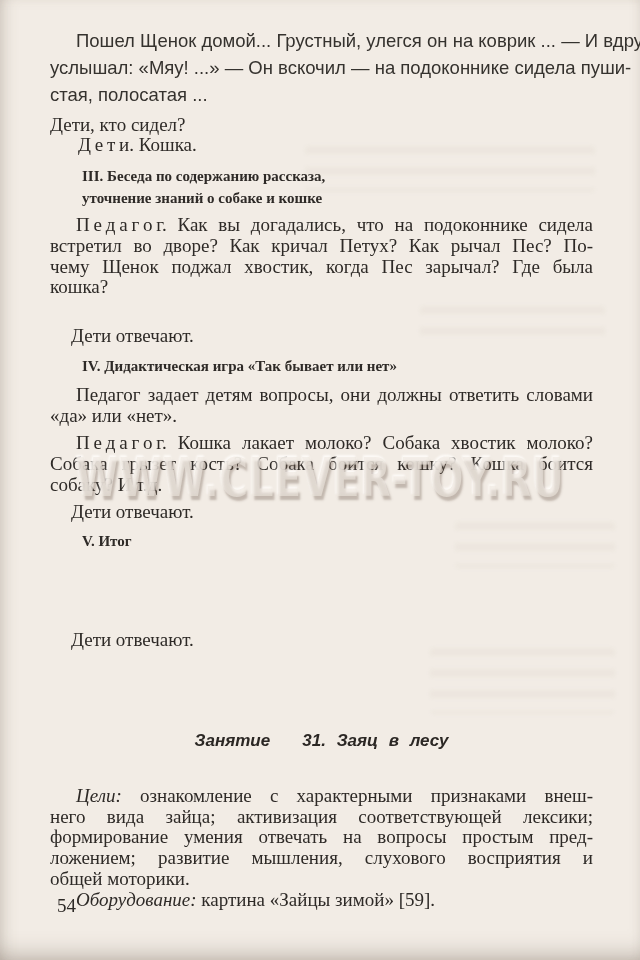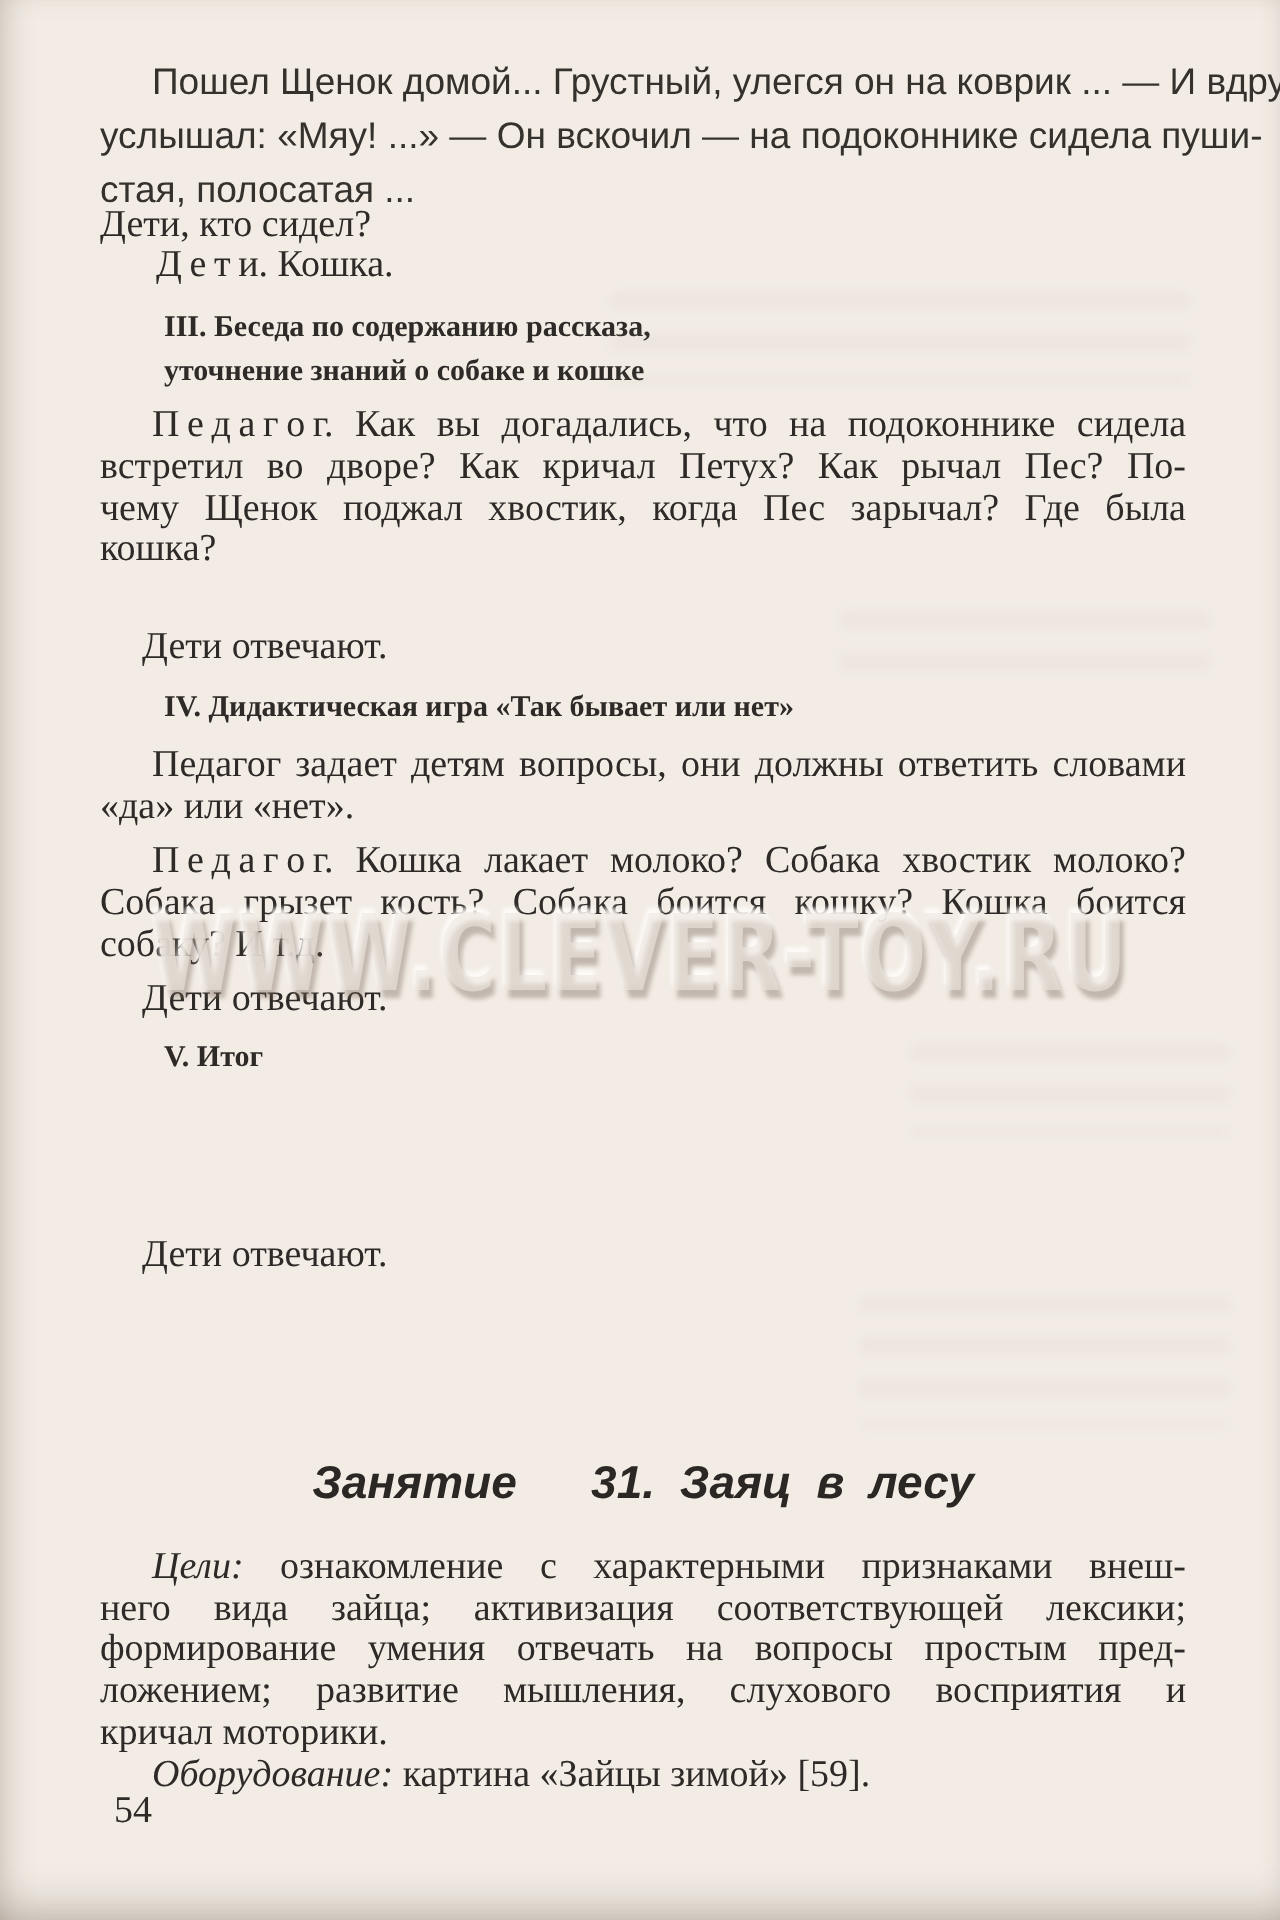--- a/index.html
+++ b/index.html
@@ -11,36 +11,36 @@
   }
   .page::after{
     content:"";position:absolute;inset:0;z-index:9;pointer-events:none;
     box-shadow:
       inset 14px 0 18px -14px rgba(100,85,70,.30),
       inset -8px 0 14px -12px rgba(100,85,70,.14),
       inset 0 -18px 22px -14px rgba(100,85,70,.38),
       inset 0 10px 16px -14px rgba(100,85,70,.10);
   }
   .blk{position:absolute;left:50px;width:543px;}
-  .serif{font-size:19px;line-height:20.8px;}
+  .serif{font-size:19px;line-height:20.8px;margin-top:12px;}
   .sans{font-family:"Liberation Sans",sans-serif;font-size:18.5px;line-height:27px;color:#35322e;}
   .jl{text-align:justify;text-align-last:justify;-moz-text-align-last:justify;white-space:nowrap;}
   .ll{text-align:left;}
   .ind{padding-left:26px;}
   .head{padding-left:32px;font-weight:bold;font-size:15px;line-height:21.5px;}
   .note{padding-left:21px;}
   .ans{padding-left:28px;}
   .it{font-style:italic;}
   .chapter{
     text-align:center;font-weight:bold;font-size:27px;line-height:30px;
     letter-spacing:.5px;word-spacing:11px;color:#2b2724;
   }
   .lesson{
     text-align:center;font-weight:bold;font-style:italic;
-    font-family:"Liberation Sans",sans-serif;font-size:23px;line-height:28px;
+    font-family:"Liberation Sans",sans-serif;font-size:17px;line-height:28px;
     word-spacing:6px;white-space:pre;color:#2b2724;
   }
   .pagenum{font-size:19px;}
   .wm{
     position:absolute;left:0;width:640px;top:452px;z-index:5;pointer-events:none;
     text-align:center;font-family:"DejaVu Sans",sans-serif;font-weight:bold;
     font-size:40px;line-height:52px;letter-spacing:1px;
     color:rgba(238,231,223,.62);
     text-shadow:2px 3px 2px rgba(115,98,85,.38), -1px -2px 2px rgba(255,253,250,.85);
     transform:scale(.97,1.32);transform-origin:50% 50%;
@@ -109,21 +109,21 @@
     <div class="ll note">Дети отвечают.</div>
   </div>
 
   <div class="blk lesson" style="top:727px">Занятие   31. Заяц в лесу</div>
 
   <div class="blk serif" style="top:774px;line-height:20.7px">
     <div class="jl ind"><span class="it">Цели: </span><span>ознакомление с характерными признаками внеш-</span></div>
     <div class="jl">него вида зайца; активизация соответствующей лексики;</div>
     <div class="jl">формирование умения отвечать на вопросы простым пред-</div>
     <div class="jl">ложением; развитие мышления, слухового восприятия и</div>
-    <div class="ll">кричал моторики.</div>
+    <div class="ll">общей моторики.</div>
     <div class="ll ind"><span class="it">Оборудование: </span><span>картина «Зайцы зимой» [59].</span></div>
   </div>
 
   <div class="blk pagenum" style="top:895px;left:57px;width:60px">54</div>
 
   <div class="wm">WWW.CLEVER-TOY.RU</div>
 
   <div class="ghost" style="left:305px;top:146px;width:290px;height:46px"></div>
   <div class="ghost" style="left:420px;top:306px;width:185px;height:32px"></div>
   <div class="ghost" style="left:455px;top:522px;width:160px;height:46px"></div>

